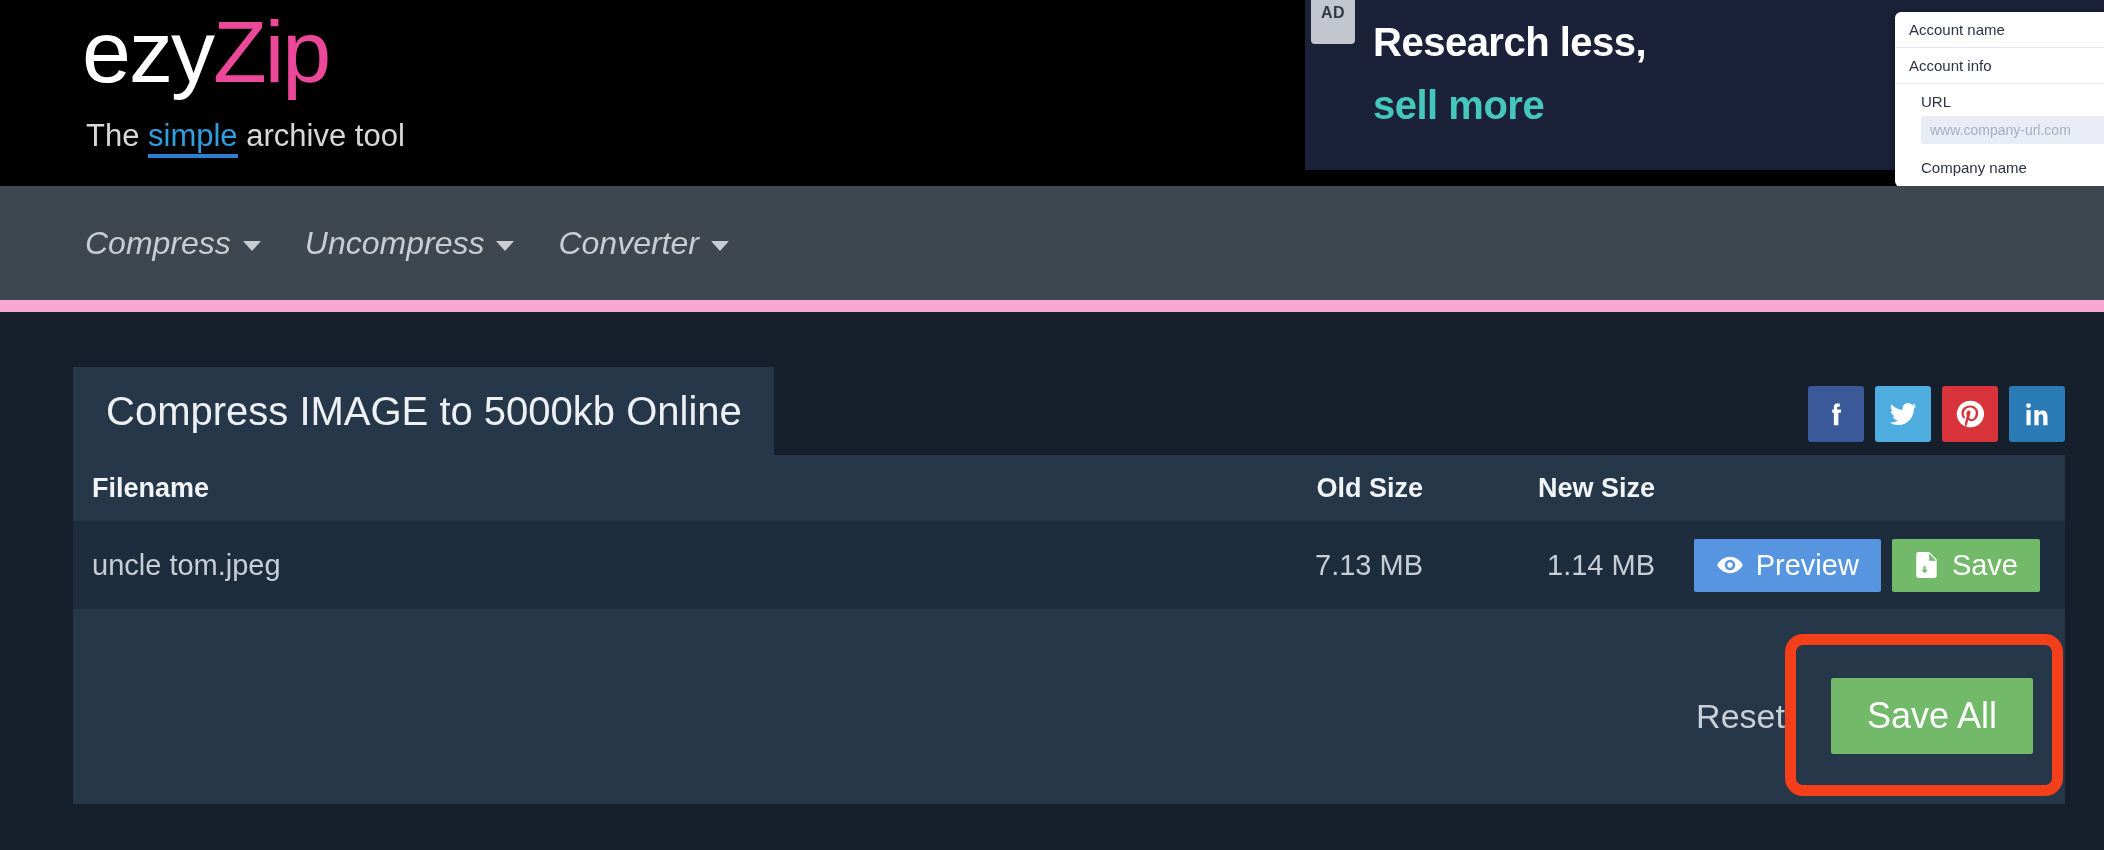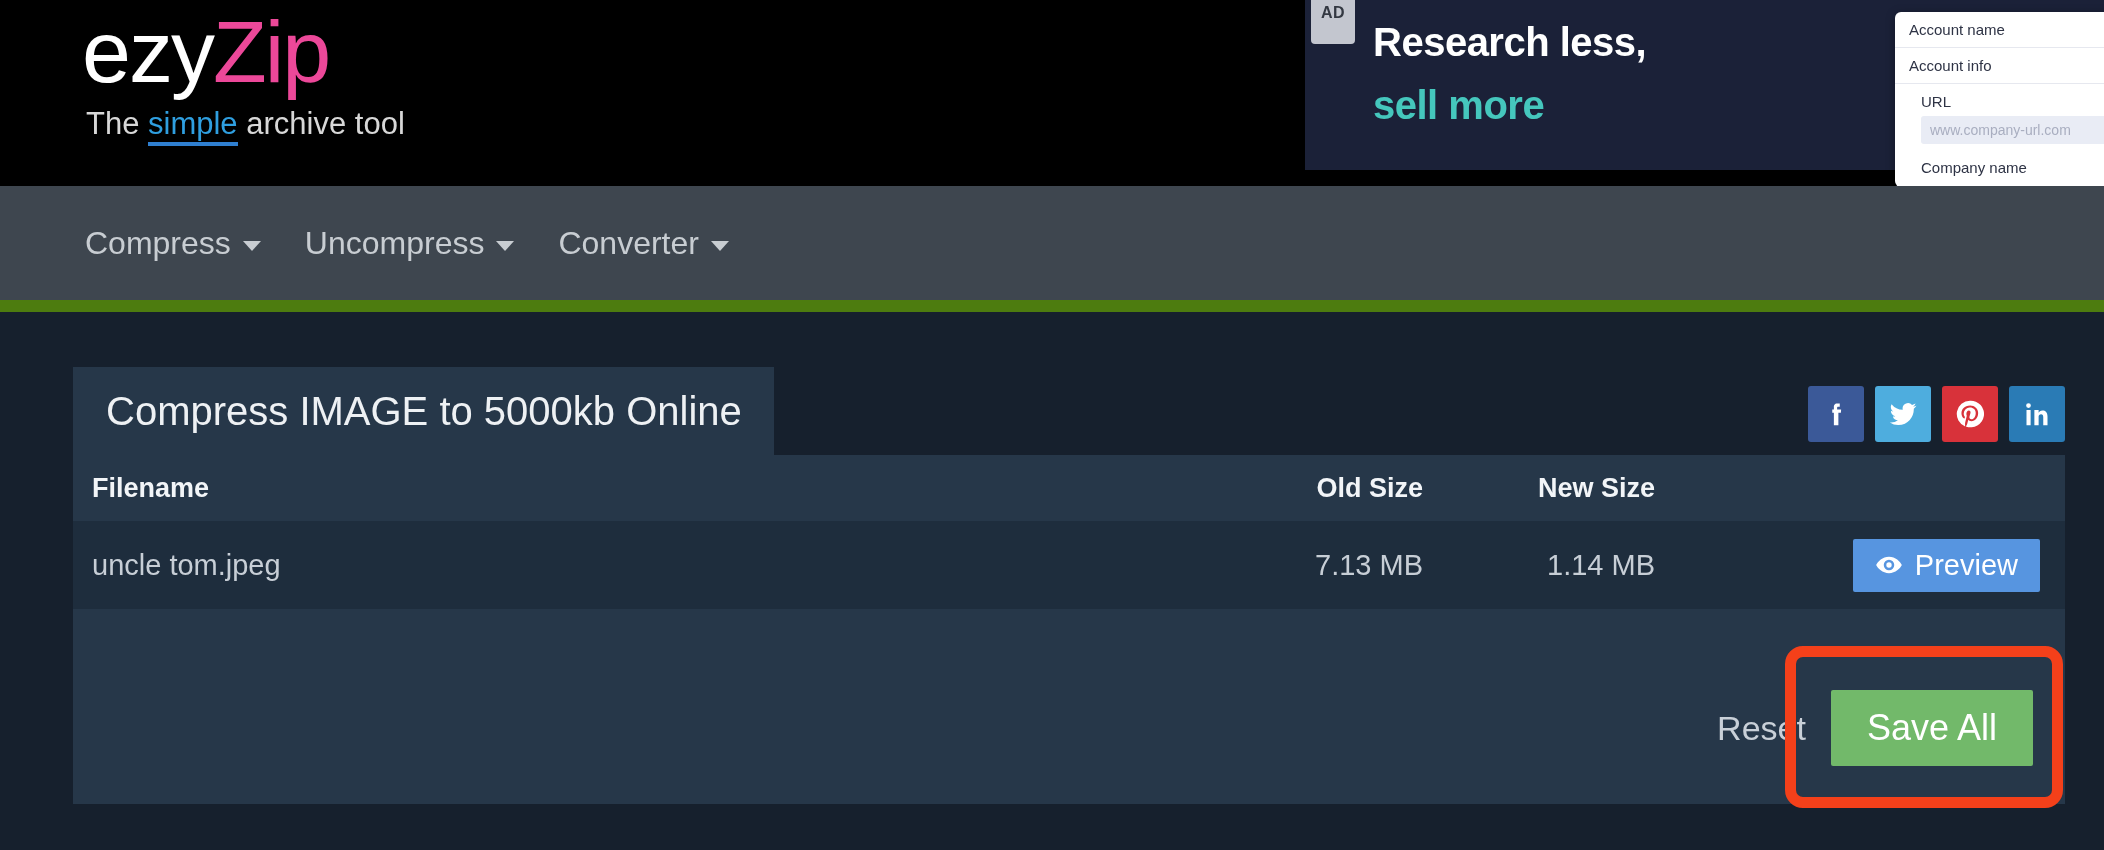--- a/index.html
+++ b/index.html
@@ -26,21 +26,21 @@
   .logo-wordmark {
     font-size: 88px;
     line-height: 1.0;
     font-weight: 400;
     letter-spacing: -2px;
     white-space: nowrap;
   }
   .logo-ezy { color: #ffffff; }
   .logo-zip { color: #ec4899; }
   .logo-tag {
-    margin-top: 10px;
+    margin-top: 22px;
     font-size: 31px;
     color: #d8d8d8;
     white-space: nowrap;
     position: relative;
     left: 4px;
     text-align: right;
   }
   .logo-tag .simple {
     color: #2f9fe0;
     border-bottom: 4px solid #2f7fd0;
@@ -135,21 +135,22 @@
     left: 0; right: 0;
     height: 1px;
     background: #e6e8ef;
   }
 
   
   .navbar-wrap {
     position: relative;
     width: 2104px;
     height: 126px;
-    background: #4d7c0f;
+    background: #f9a8d4;
+    font-style: italic;
   }
   .navbar {
     position: absolute;
     left: 0;
     top: 0;
     width: 2104px;
     height: 114px;
     background: #3e464f;
     display: flex;
     align-items: center;
@@ -280,28 +281,28 @@
     line-height: 1;
   }
   .btn-preview { background: #5795e0; }
   .btn-save    { background: #72b96a; }
   .btn svg { display: block; flex: none; }
 
   
   .card-foot {
     position: absolute;
     left: 0;
-    bottom: 0;
+    bottom: 12px;
     width: 1992px;
     height: 152px;
     display: flex;
     align-items: center;
     justify-content: flex-end;
     padding-right: 32px;
-    gap: 25px;
+    gap: 46px;
   }
   .reset-link {
     color: #c9d0d8;
     font-size: 34px;
     cursor: pointer;
     white-space: nowrap;
   }
   .save-all-wrap {
     position: relative;
   }
@@ -435,20 +436,28 @@
         <div class="col-new">1.14 MB</div>
         <div class="col-act">
           <button class="btn btn-preview">
             <span>
               <svg width="28" height="28" viewBox="0 0 24 24" fill="#fff">
                   <path d="M12 5C6.5 5 2.3 9.2 1 12c1.3 2.8 5.5 7 11 7s9.7-4.2 11-7c-1.3-2.8-5.5-7-11-7zm0 11.5A4.5 4.5 0 1 1 12 7.5a4.5 4.5 0 0 1 0 9zm0-2.2a2.3 2.3 0 1 0 0-4.6 2.3 2.3 0 0 0 0 4.6z"></path>
                 </svg>
             </span>
             <span>Preview</span>
           </button>
+          <button class="btn btn-save">
+            <span>
+              <svg width="26" height="28" viewBox="0 0 24 26" fill="#fff">
+                  <path d="M14 1H4a2 2 0 0 0-2 2v20a2 2 0 0 0 2 2h15a2 2 0 0 0 2-2V8l-7-7zm-1.2 16.6-3 3.1-3-3.1h1.9v-3.4h2.2v3.4h1.9zM14 9V2.6L20.4 9H14z"></path>
+                </svg>
+            </span>
+            <span>Save</span>
+          </button>
         </div>
       </div>
 
     </div>
 
     <div class="card-foot">
       <span class="reset-link">Reset</span>
       <span class="save-all-wrap">
         <button class="btn-save-all">Save All</button>
         <span class="highlight-box"></span>

